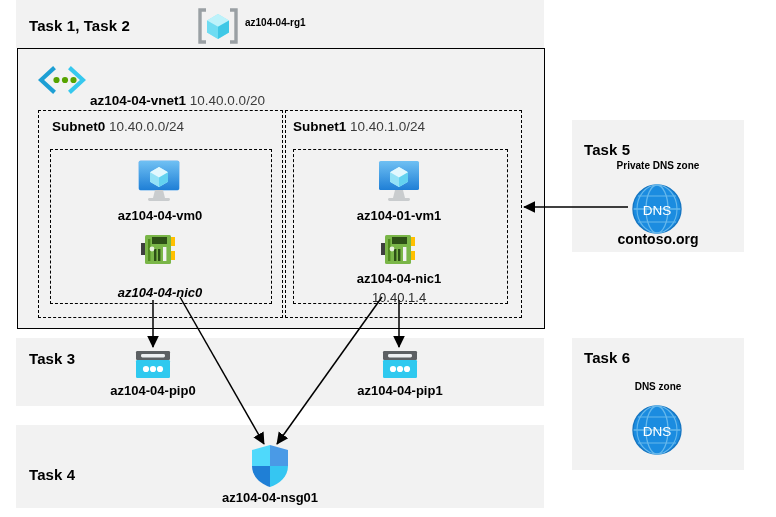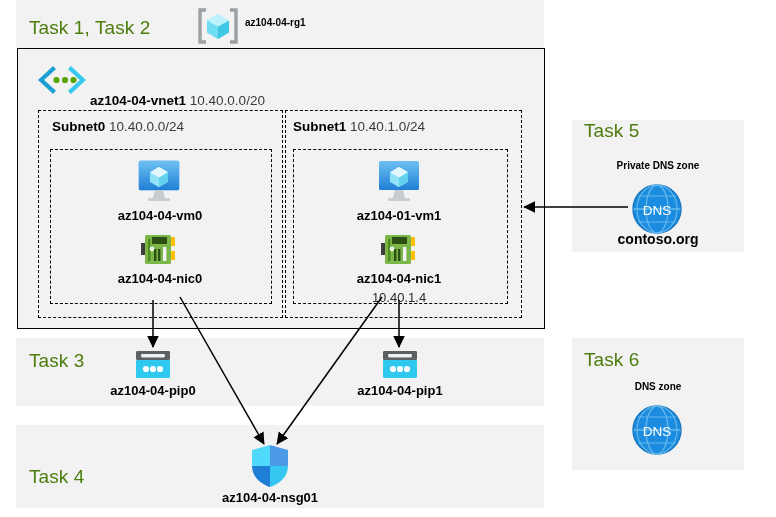--- a/index.html
+++ b/index.html
@@ -15,23 +15,23 @@
   }
 
   
   .panel{
     position:absolute;
     background:#f2f2f2;
     box-sizing:border-box;
   }
   .task-label{
     position:absolute;
-    color:#4d7c0f;
-    font-weight:normal;
-    font-size:19px;
+    color:#000000;
+    font-weight:bold;
+    font-size:15px;
     letter-spacing:.1px;
     white-space:nowrap;
   }
 
   .vnet-box{
     position:absolute;
     border:1.6px solid #000;
     background:#f2f2f2;
     box-sizing:border-box;
   }
@@ -164,21 +164,21 @@
       <rect x="28" y="18" width="6" height="9" fill="#ffc000"></rect>
       <rect x="4" y="2" width="26" height="29" rx="1.5" fill="#7ab648"></rect>
       <rect x="11" y="4" width="15" height="7" fill="#2d5016"></rect>
       <rect x="7" y="6" width="2.4" height="22" fill="#4f8a1e"></rect>
       <rect x="13" y="16" width="2.4" height="12" fill="#2d5016"></rect>
       <rect x="17" y="16" width="2.4" height="12" fill="#2d5016"></rect>
       <rect x="22" y="14" width="3.4" height="14" fill="#f2f2f2"></rect>
       <circle cx="11" cy="16" r="2.4" fill="#eaf3e0"></circle>
     </svg>
   </div>
-  <div class="node-label" style="left:60px;top:271px;width:200px;">az104-04-nic0</div>
+  <div class="node-label" style="left:60px;top:285px;width:200px;font-style:italic;">az104-04-nic0</div>
 
   <div class="subnet-box" style="left:285px;top:110px;width:237px;height:208px;"></div>
   <div class="hdr" style="left:293px;top:119px;">
     <b>Subnet1</b><span>&nbsp;</span><span class="cidr">10.40.1.0/24</span>
   </div>
 
   <div class="vmgroup-box" style="left:293px;top:149px;width:215px;height:155px;"></div>
 
   <div class="icon" style="left:375px;top:159px;width:48px;height:44px;">
     <svg width="48" height="44" viewBox="0 0 48 44">
@@ -257,21 +257,21 @@
         <rect x="0" y="0" width="22" height="23" fill="#4fd9fb"></rect>
         <rect x="22" y="0" width="22" height="23" fill="#4a9ae6"></rect>
         <rect x="0" y="23" width="22" height="23" fill="#1f7fd6"></rect>
         <rect x="22" y="23" width="22" height="23" fill="#35c6f2"></rect>
       </g>
     </svg>
   </div>
   <div class="node-label" style="left:170px;top:490px;width:200px;">az104-04-nsg01</div>
 
   <div class="panel" style="left:572px;top:120px;width:172px;height:132px;"></div>
-  <div class="task-label" style="left:584px;top:120px;">Task 5</div>
+  <div class="task-label" style="left:584px;top:141px;">Task 5</div>
   <div class="zone-title" style="left:572px;top:160px;width:172px;">Private DNS zone</div>
 
   <div class="icon" style="left:631px;top:183px;width:52px;height:52px;">
     <svg width="52" height="52" viewBox="0 0 52 52">
       <circle cx="26" cy="26" r="24" fill="#1b8ce0"></circle>
       <circle cx="26" cy="26" r="24" fill="none" stroke="#1676c2" stroke-width="1.4"></circle>
       <ellipse cx="26" cy="26" rx="11" ry="24" fill="none" stroke="#66b8ec" stroke-width="1.3"></ellipse>
       <ellipse cx="26" cy="26" rx="20" ry="24" fill="none" stroke="#66b8ec" stroke-width="1.1"></ellipse>
       <line x1="2.6" y1="26" x2="49.4" y2="26" stroke="#66b8ec" stroke-width="1.3"></line>
       <line x1="7" y1="13" x2="45" y2="13" stroke="#66b8ec" stroke-width="1.1"></line>

